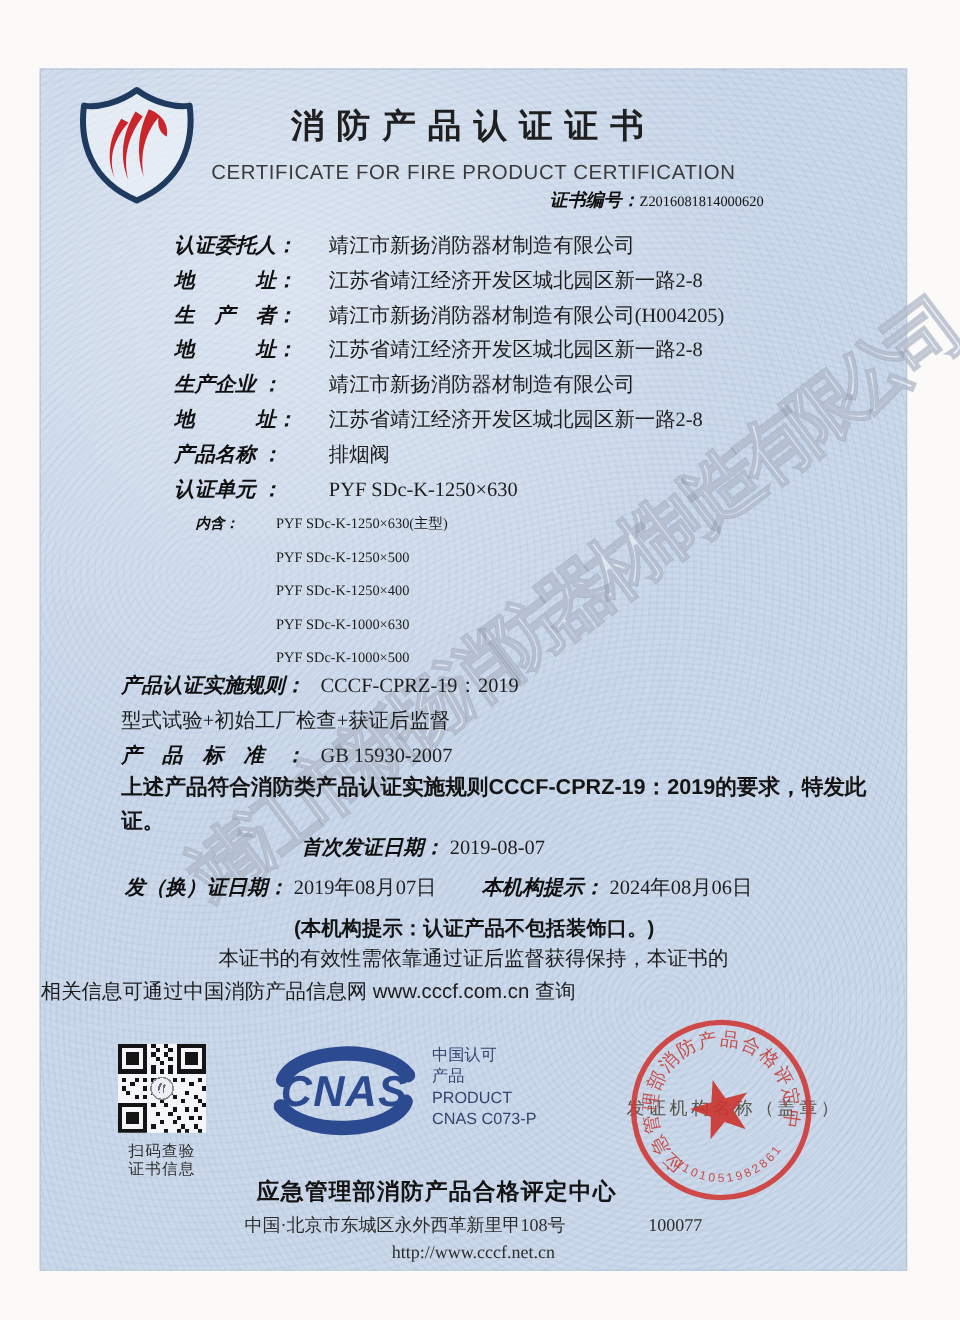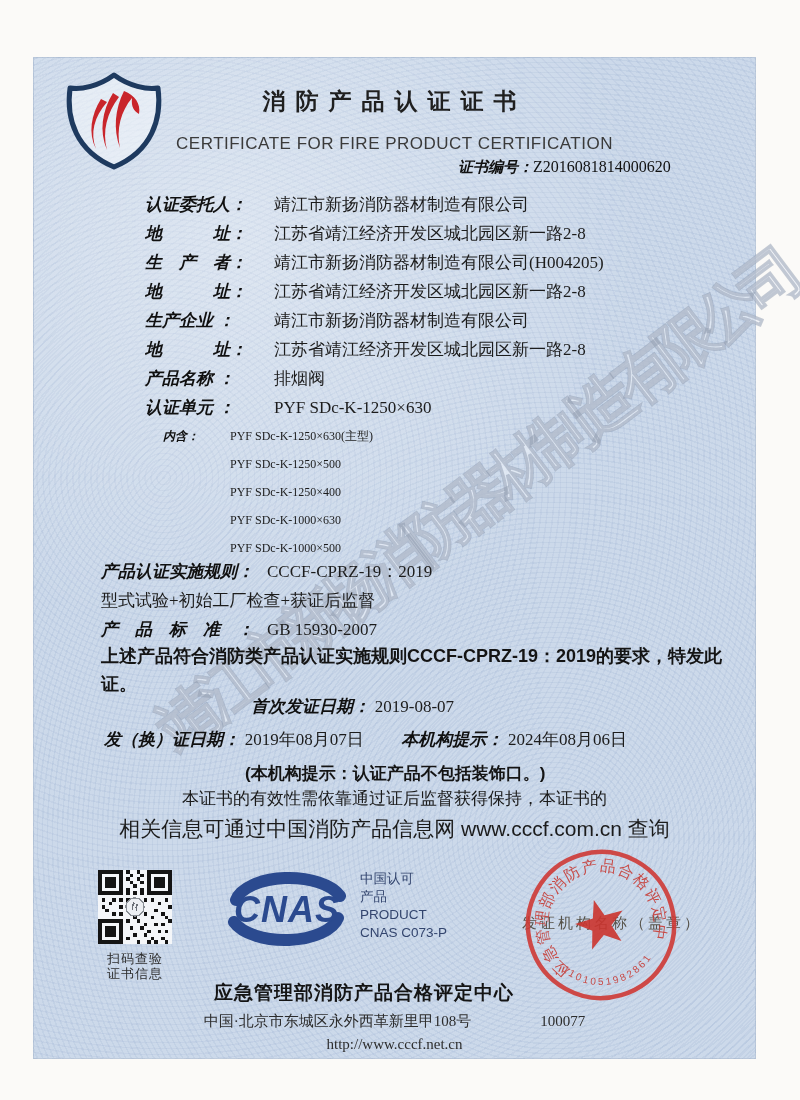--- a/index.html
+++ b/index.html
@@ -17,45 +17,45 @@
   .watermark{
     position:absolute;left:105px;top:645px;white-space:nowrap;z-index:1;
     font-size:62px;letter-spacing:-10px;font-weight:700;
     color:rgba(236,241,248,.62);
     -webkit-text-stroke:1.5px rgba(138,150,172,.48);
     transform:rotate(-37deg);transform-origin:0 0;
     pointer-events:none;
   }
   .layer{position:absolute;inset:0;z-index:2;}
   .title{position:absolute;left:0;right:0;top:28px;text-align:center;
-    font-size:23px;font-weight:700;letter-spacing:10px;color:#1f1f1f;}
+    font-size:28px;font-weight:700;letter-spacing:10px;color:#1f1f1f;}
   .subtitle{position:absolute;left:0;right:0;top:76px;text-align:center;
     font-size:17px;color:#3a3a3a;letter-spacing:.5px;}
   .certno{position:absolute;left:424px;top:100px;font-size:15px;color:#111;}
-  .certno .num{font-family:"Liberation Serif",serif;font-size:16px;}
+  .certno .num{font-family:"Liberation Serif",serif;font-size:12px;}
   .flabel{font-weight:700;color:#101010;font-style:italic;}
   .fvalue{font-family:"Liberation Serif",serif;color:#1c1c1c;}
   .fields{position:absolute;left:67px;top:132px;font-size:17px;margin-left:44px;}
   .frow{display:flex;line-height:29px;}
   .frow .flabel{width:129px;flex:0 0 auto;}
   .contains{position:absolute;left:129px;top:364px;font-size:12px;}
   .crow{display:flex;line-height:28px;}
   .crow .flabel{width:67px;flex:0 0 auto;}
   .mrow{line-height:28px;padding-left:67px;}
   .rules{position:absolute;left:67px;top:499px;font-size:17px;}
   .rrow{display:flex;line-height:29px;}
   .rrow .flabel{width:166px;flex:0 0 auto;}
   .statement{position:absolute;left:67px;top:584px;width:640px;
     font-size:18px;line-height:28px;font-weight:600;color:#141414;}
   .date-first{position:absolute;left:217px;top:637px;font-size:17px;}
   .date-issue{position:absolute;left:70px;top:670px;font-size:17px;}
   .gap{display:inline-block;width:28px;}
   .date-note{position:absolute;left:211px;top:704px;font-size:17px;font-weight:700;color:#141414;}
   .notice1{position:absolute;left:0;right:0;top:729px;text-align:center;font-size:17px;color:#1b1b1b;}
-  .notice2{position:absolute;left:0;right:0;top:757px;text-align:center;font-size:21px;color:#1b1b1b;}
+  .notice2{position:absolute;left:0;right:0;top:757px;text-align:left;font-size:17px;color:#1b1b1b;}
   .qr{position:absolute;left:64px;top:812px;width:74px;height:74px;}
   .qr-cap1,.qr-cap2{position:absolute;left:40px;width:122px;text-align:center;
     font-size:13px;color:#2e2e2e;letter-spacing:1px;}
   .qr-cap1{top:892px;} .qr-cap2{top:907px;}
   .cnas-logo{position:absolute;left:194px;top:810px;width:118px;height:82px;}
   .cnas-text{position:absolute;left:326px;top:812px;font-size:13.5px;line-height:18px;color:#33456e;}
   .stamp{position:absolute;left:472px;top:772px;width:190px;height:190px;opacity:.9;z-index:4;}
   .sign-hint{position:absolute;left:488px;top:856px;width:250px;z-index:3;
     font-family:"Liberation Serif",serif;font-size:15px;letter-spacing:3px;color:#57534a;white-space:nowrap;}
   .f-org{position:absolute;left:0;width:660px;top:922px;text-align:center;

